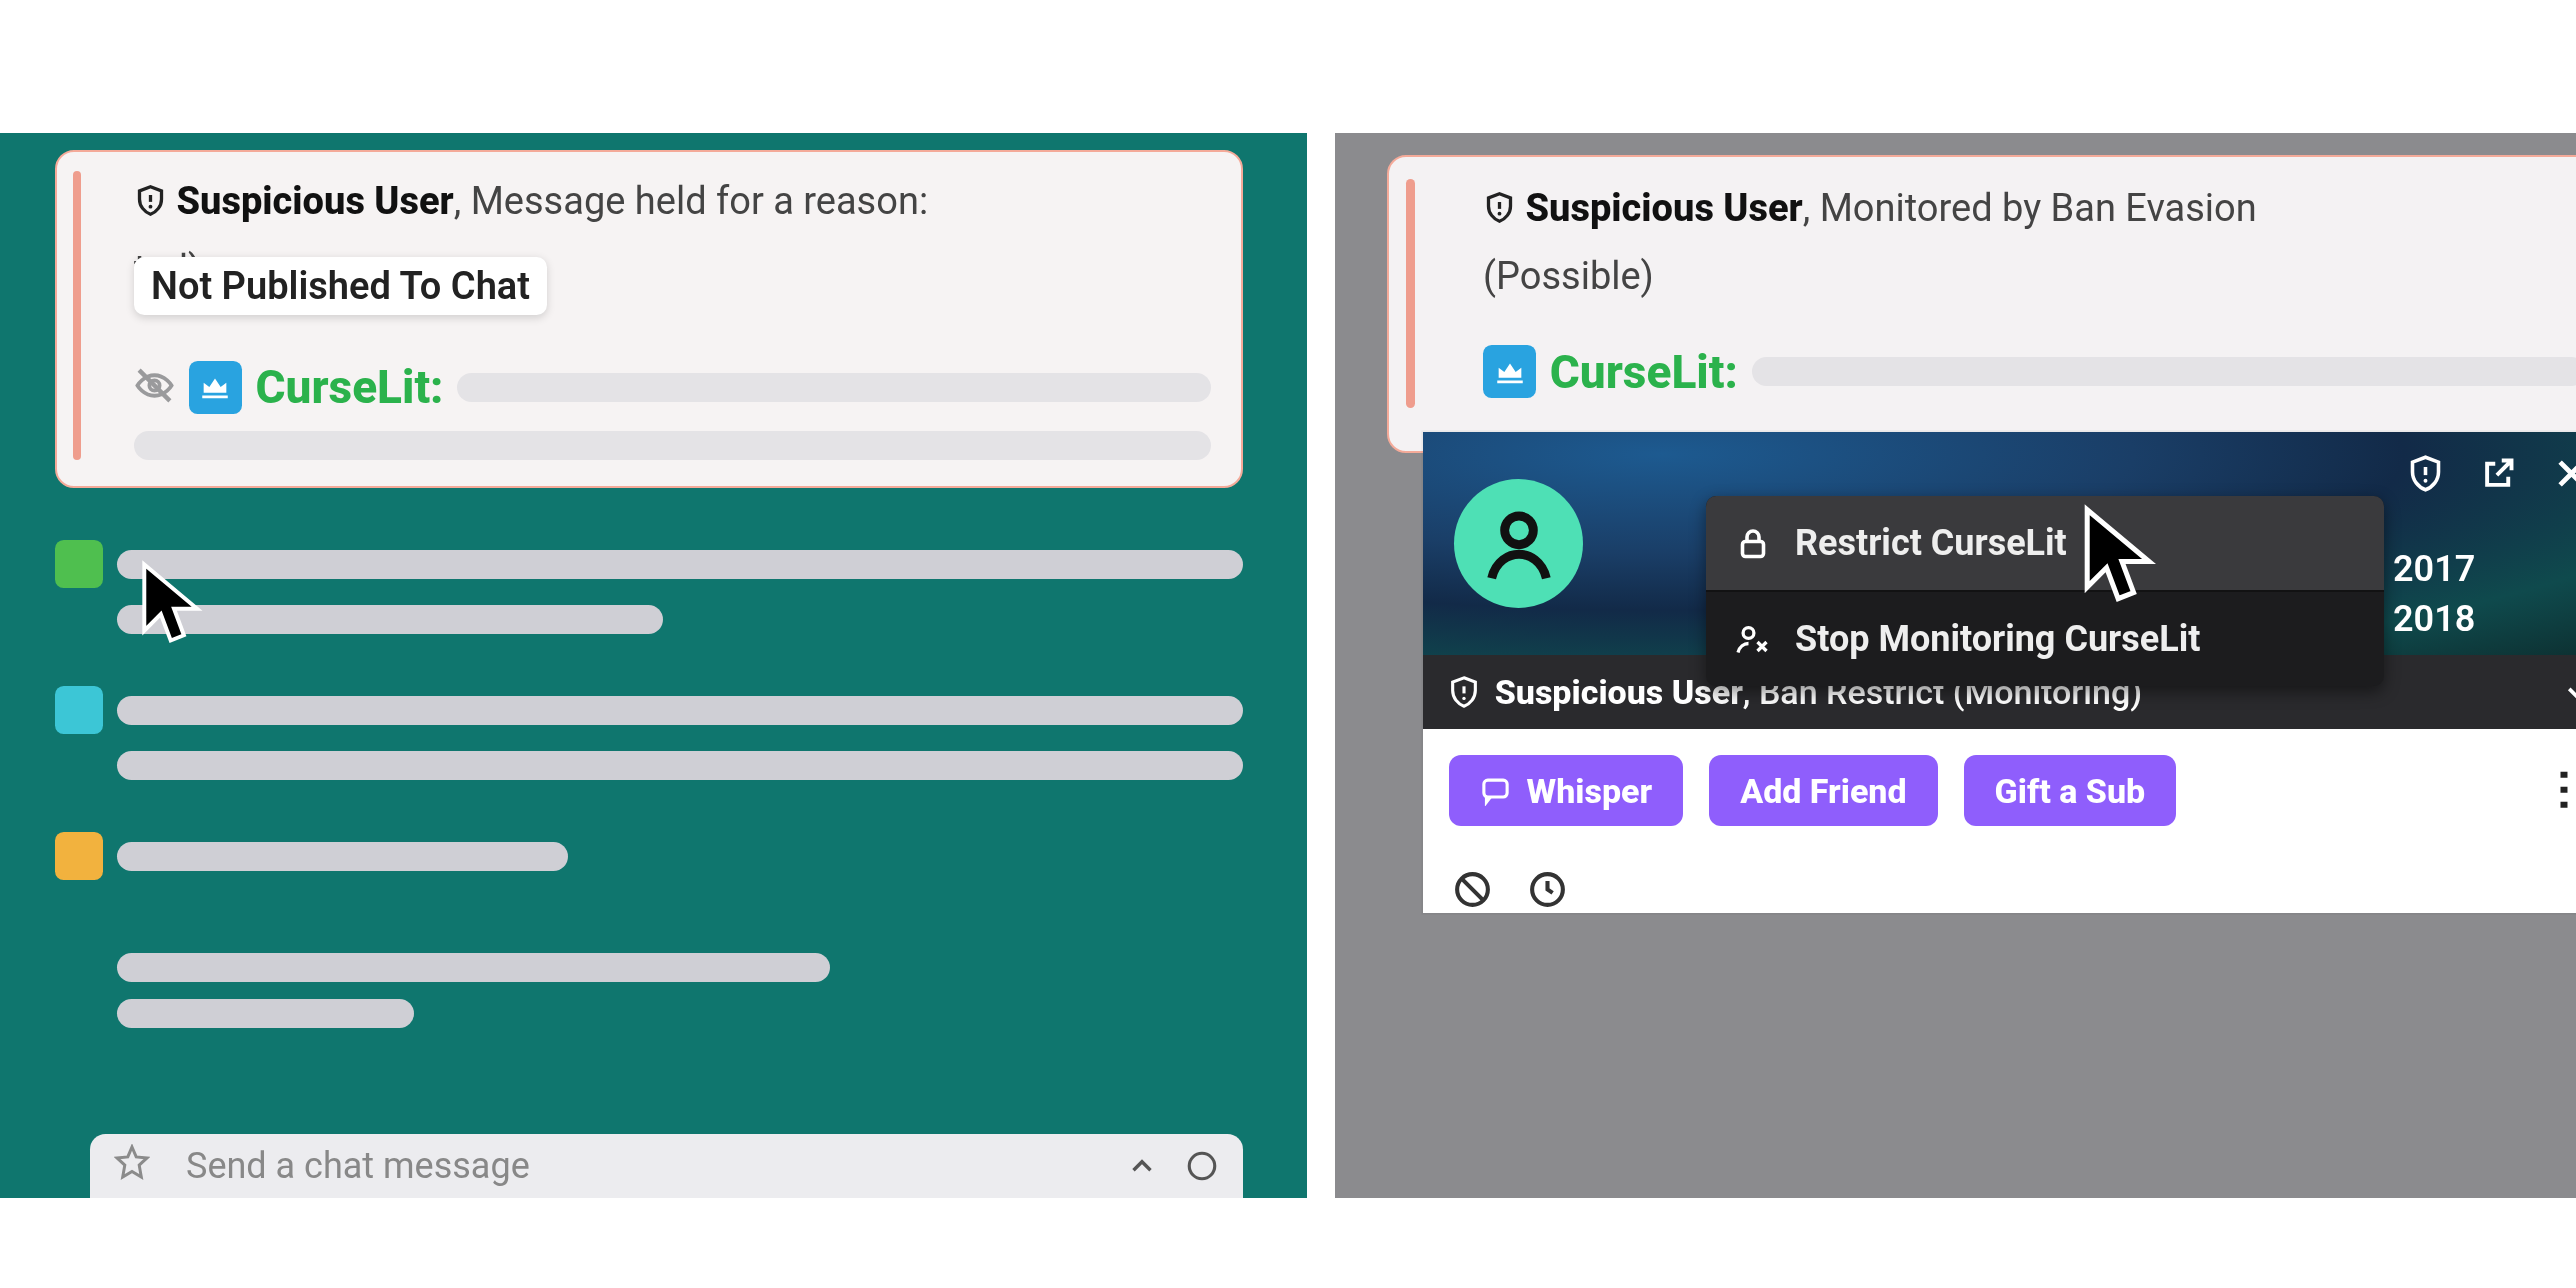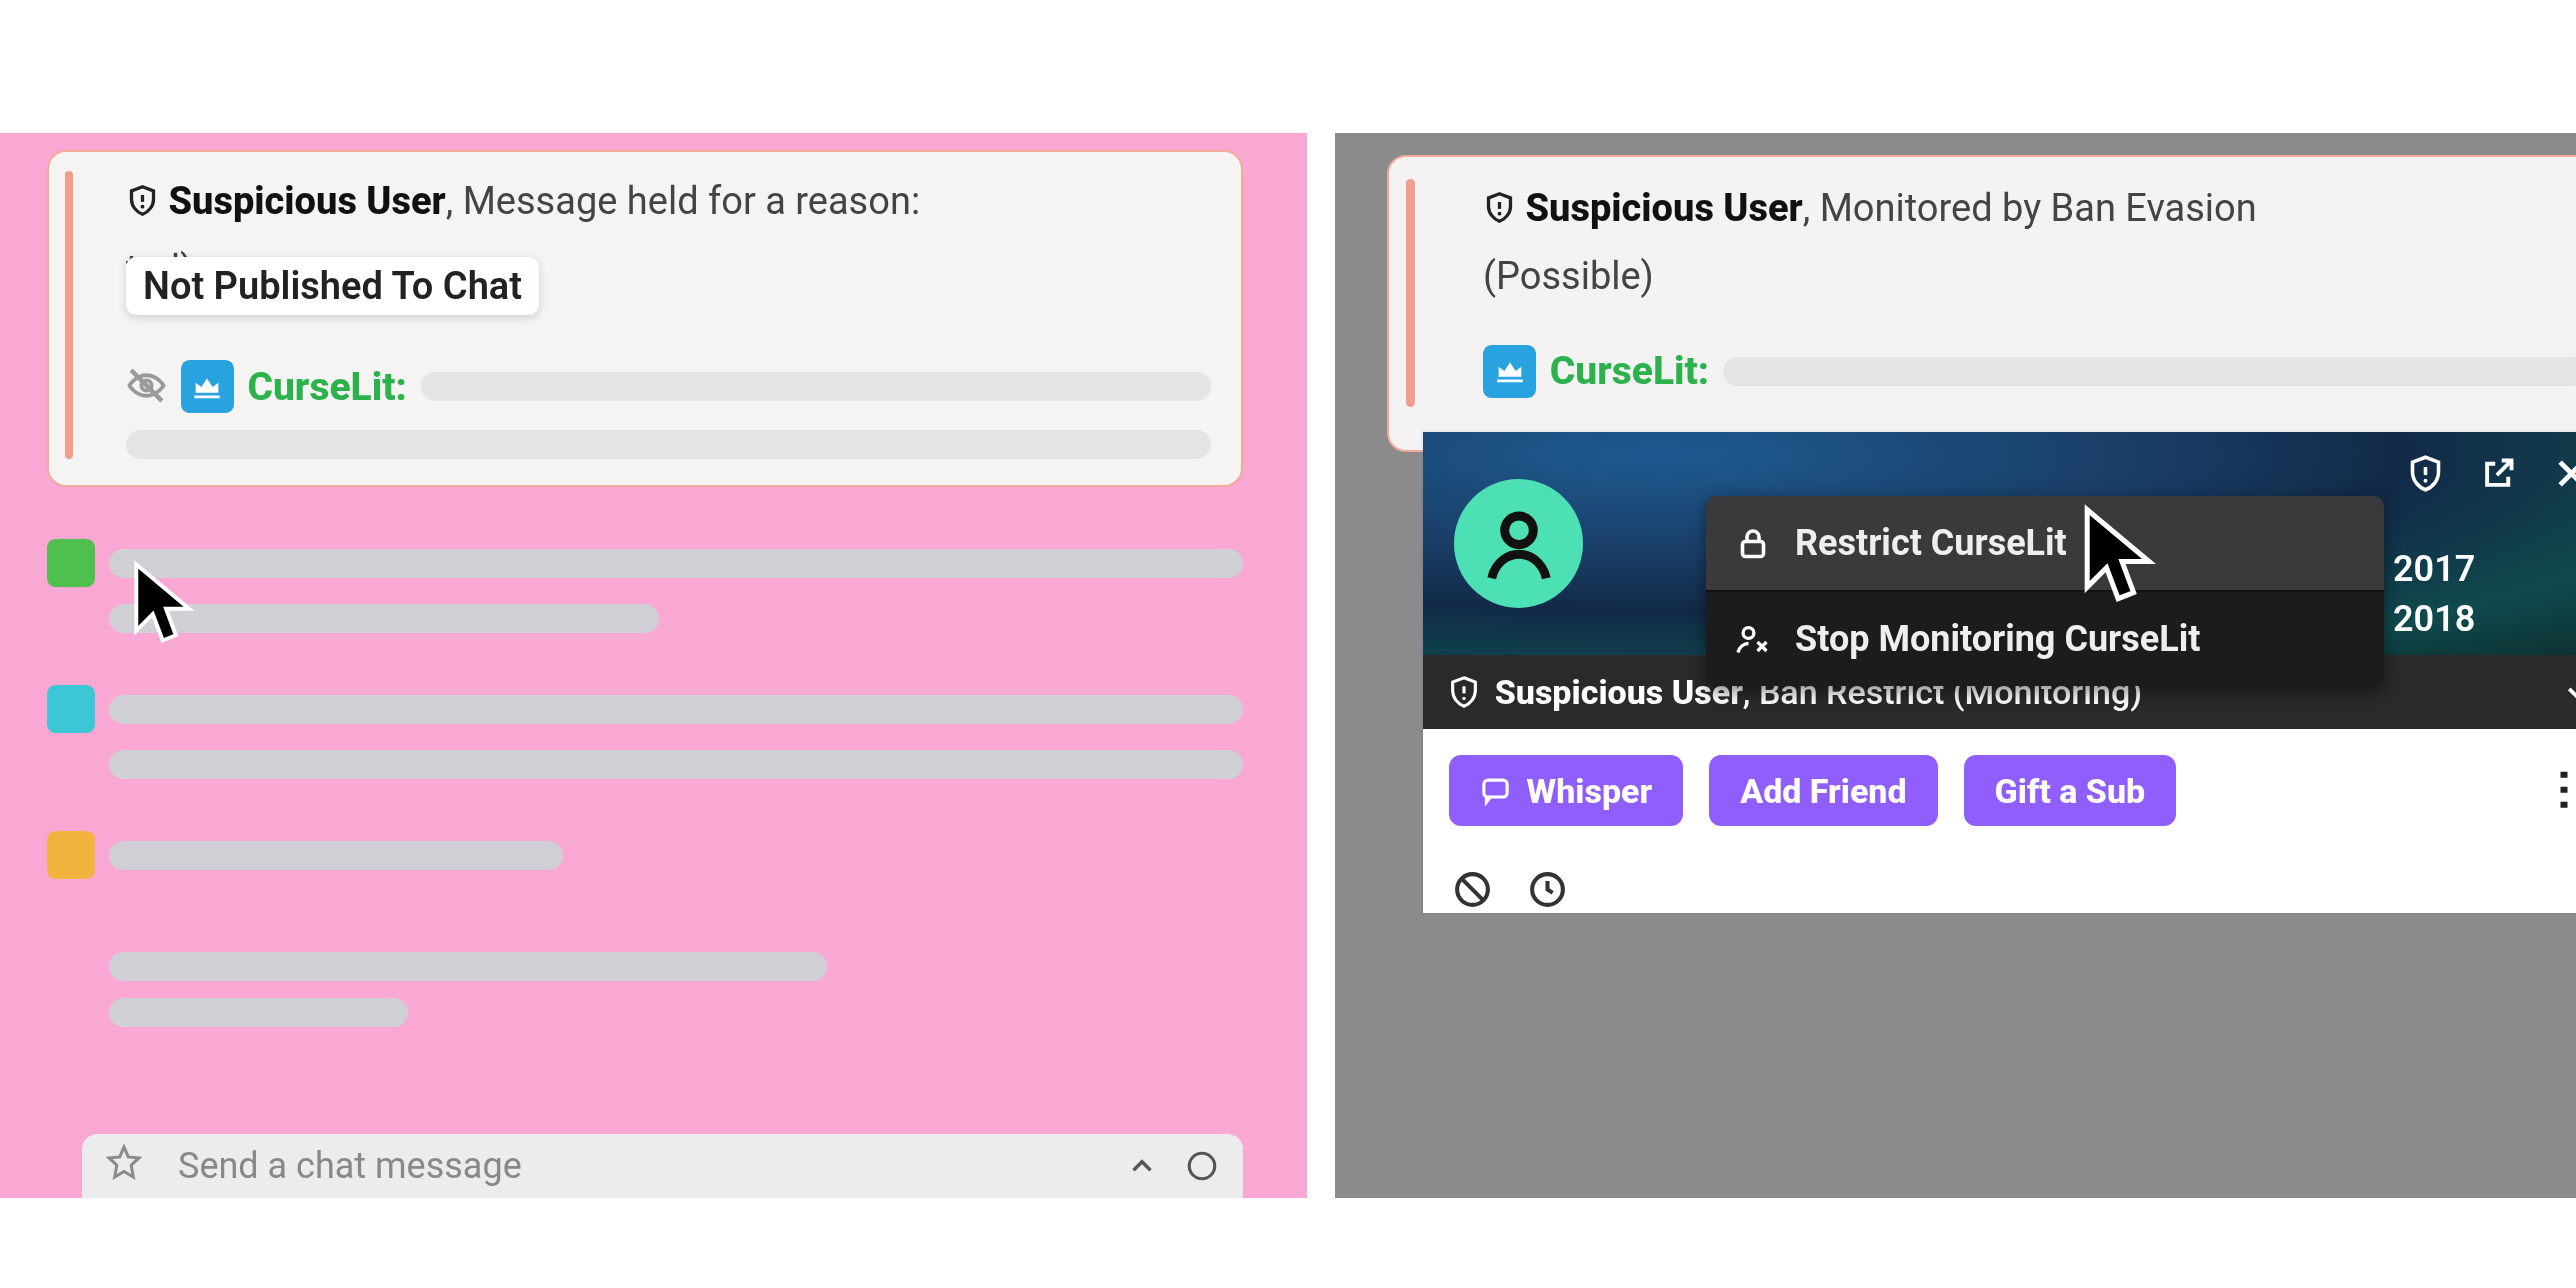--- a/index.html
+++ b/index.html
@@ -2,21 +2,21 @@
 <html style="font-size:13.7px"><head>
 <meta charset="utf-8">
 <style>
   * { box-sizing: border-box; margin: 0; padding: 0; }
   html, body { width: 2576px; height: 1288px; }
   body { font-family: -apple-system, BlinkMacSystemFont, "Segoe UI", Roboto, Helvetica, Arial, sans-serif; background: #fff; }
 
   .stage { position: relative; width: 100%; height: 100%; }
 
   
-  .left-wrap { position: absolute; left: 0; top: 133px; width: 1307px; height: 1065px; background: #f9a8d4; }
+  .left-wrap { position: absolute; left: 0; top: 133px; width: 1307px; height: 1065px; background: #0f766e; padding-left: 8px; }
   .left-inner { position: relative; width: 100%; height: 100%; padding: 17px 64px 0 47px; }
   .flagged-card {
     position: relative; background: #f6f3f3;
     border: 2.6px solid #f4aa99; border-radius: 19px;
     padding: 24px 30px 26px 77px; overflow: visible;
   }
   .flagged-card::before {
     content: ""; position: absolute; left: 15.5px; top: 19px; bottom: 26px;
     width: 8.6px; background: #ef9d8d; border-radius: 5.2px;
   }
@@ -25,21 +25,21 @@
   .flag-sub { font-size: 38px; color: #444; margin-top: 20px; }
   .tooltip-chip {
     position: absolute; left: 77px; top: 105px;
     background: #fff; border-radius: 10.3px;
     padding: 6.9px 17px; font-size: 38px; font-weight: 600; color: #222;
     box-shadow: 0 2.6px 8.6px rgba(0,0,0,.15);
     text-align: center;
   }
   .msg-row { display: flex; align-items: center; gap: 13.7px; margin-top: 69px; }
   .crown-badge { width: 53px; height: 53px; background: #29a3e0; border-radius: 8.6px; display:flex; align-items:center; justify-content:center; }
-  .uname { font-size: 39px; font-weight: 800; color: #2bb24c; }
+  .uname { font-size: 46px; font-weight: 800; color: #2bb24c; }
   .placeholder { flex: 1; height: 29px; background: #e4e3e6; border-radius: 19px; }
   .placeholder-long { height: 29px; background: #e4e3e6; border-radius: 19px; margin-top: 17px; }
 
   .chat-row { display: flex; align-items: center; gap: 13.7px; margin-top: 52px; }
   .sq { width: 48px; height: 48px; border-radius: 8.6px; }
   .sq.green { background: #4fbf4f; }
   .sq.teal { background: #3cc6d6; }
   .sq.orange { background: #f2b23e; }
   .ph { flex: 1; height: 29px; background: #cfcfd5; border-radius: 19px; }
   .ph.short { flex: 0 0 38%; }

